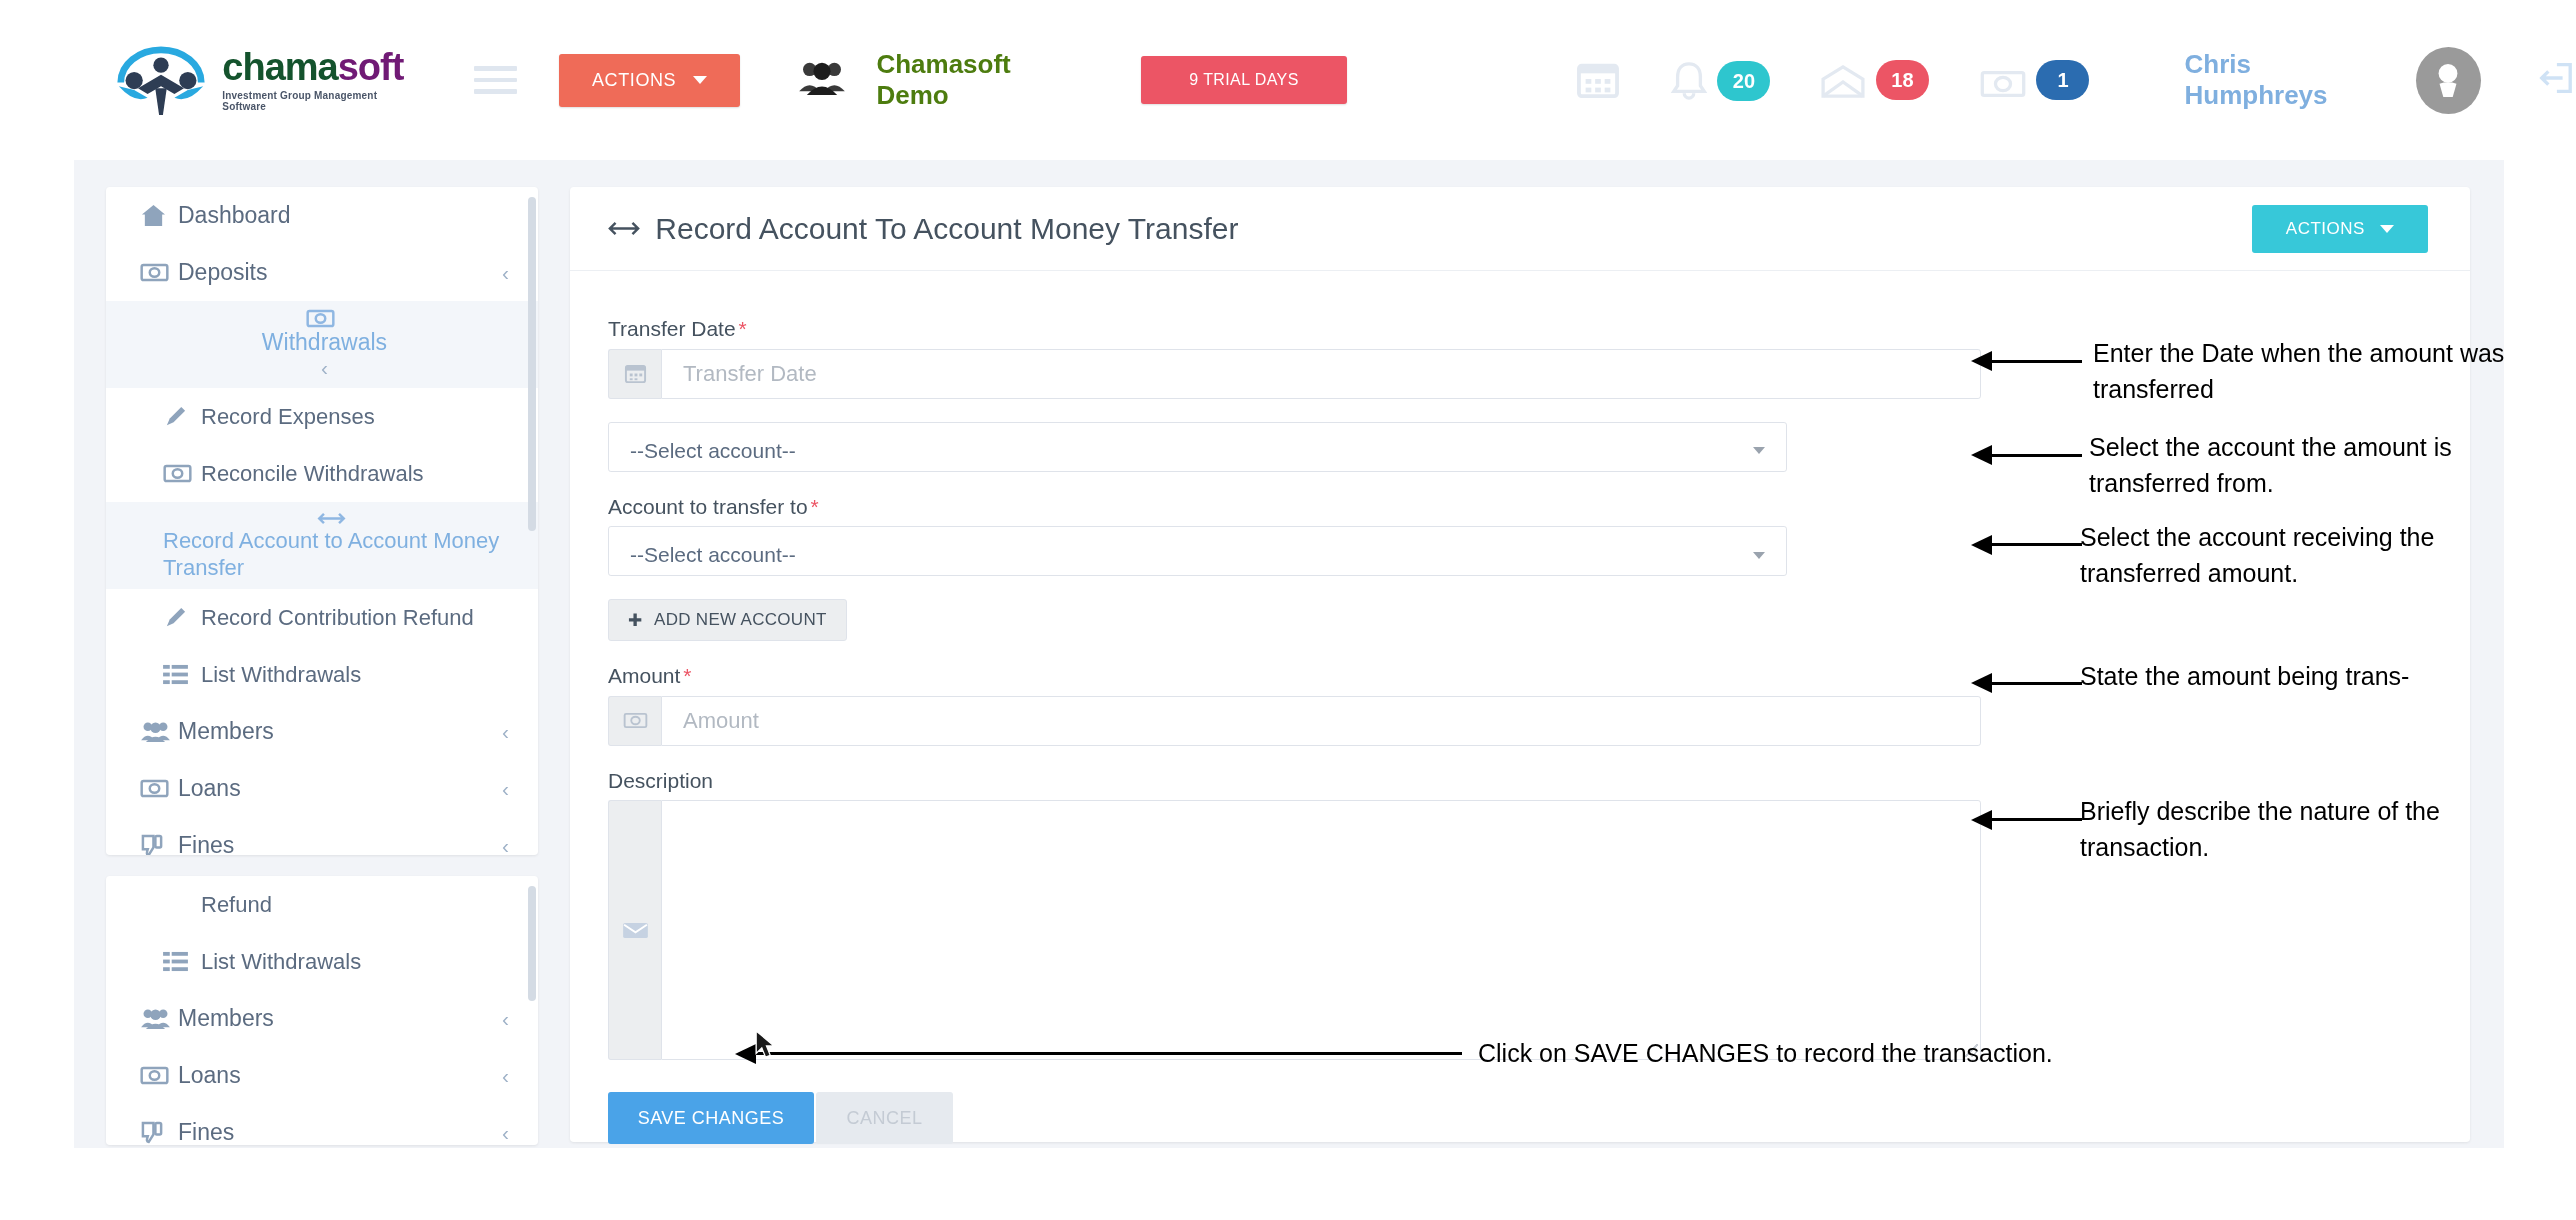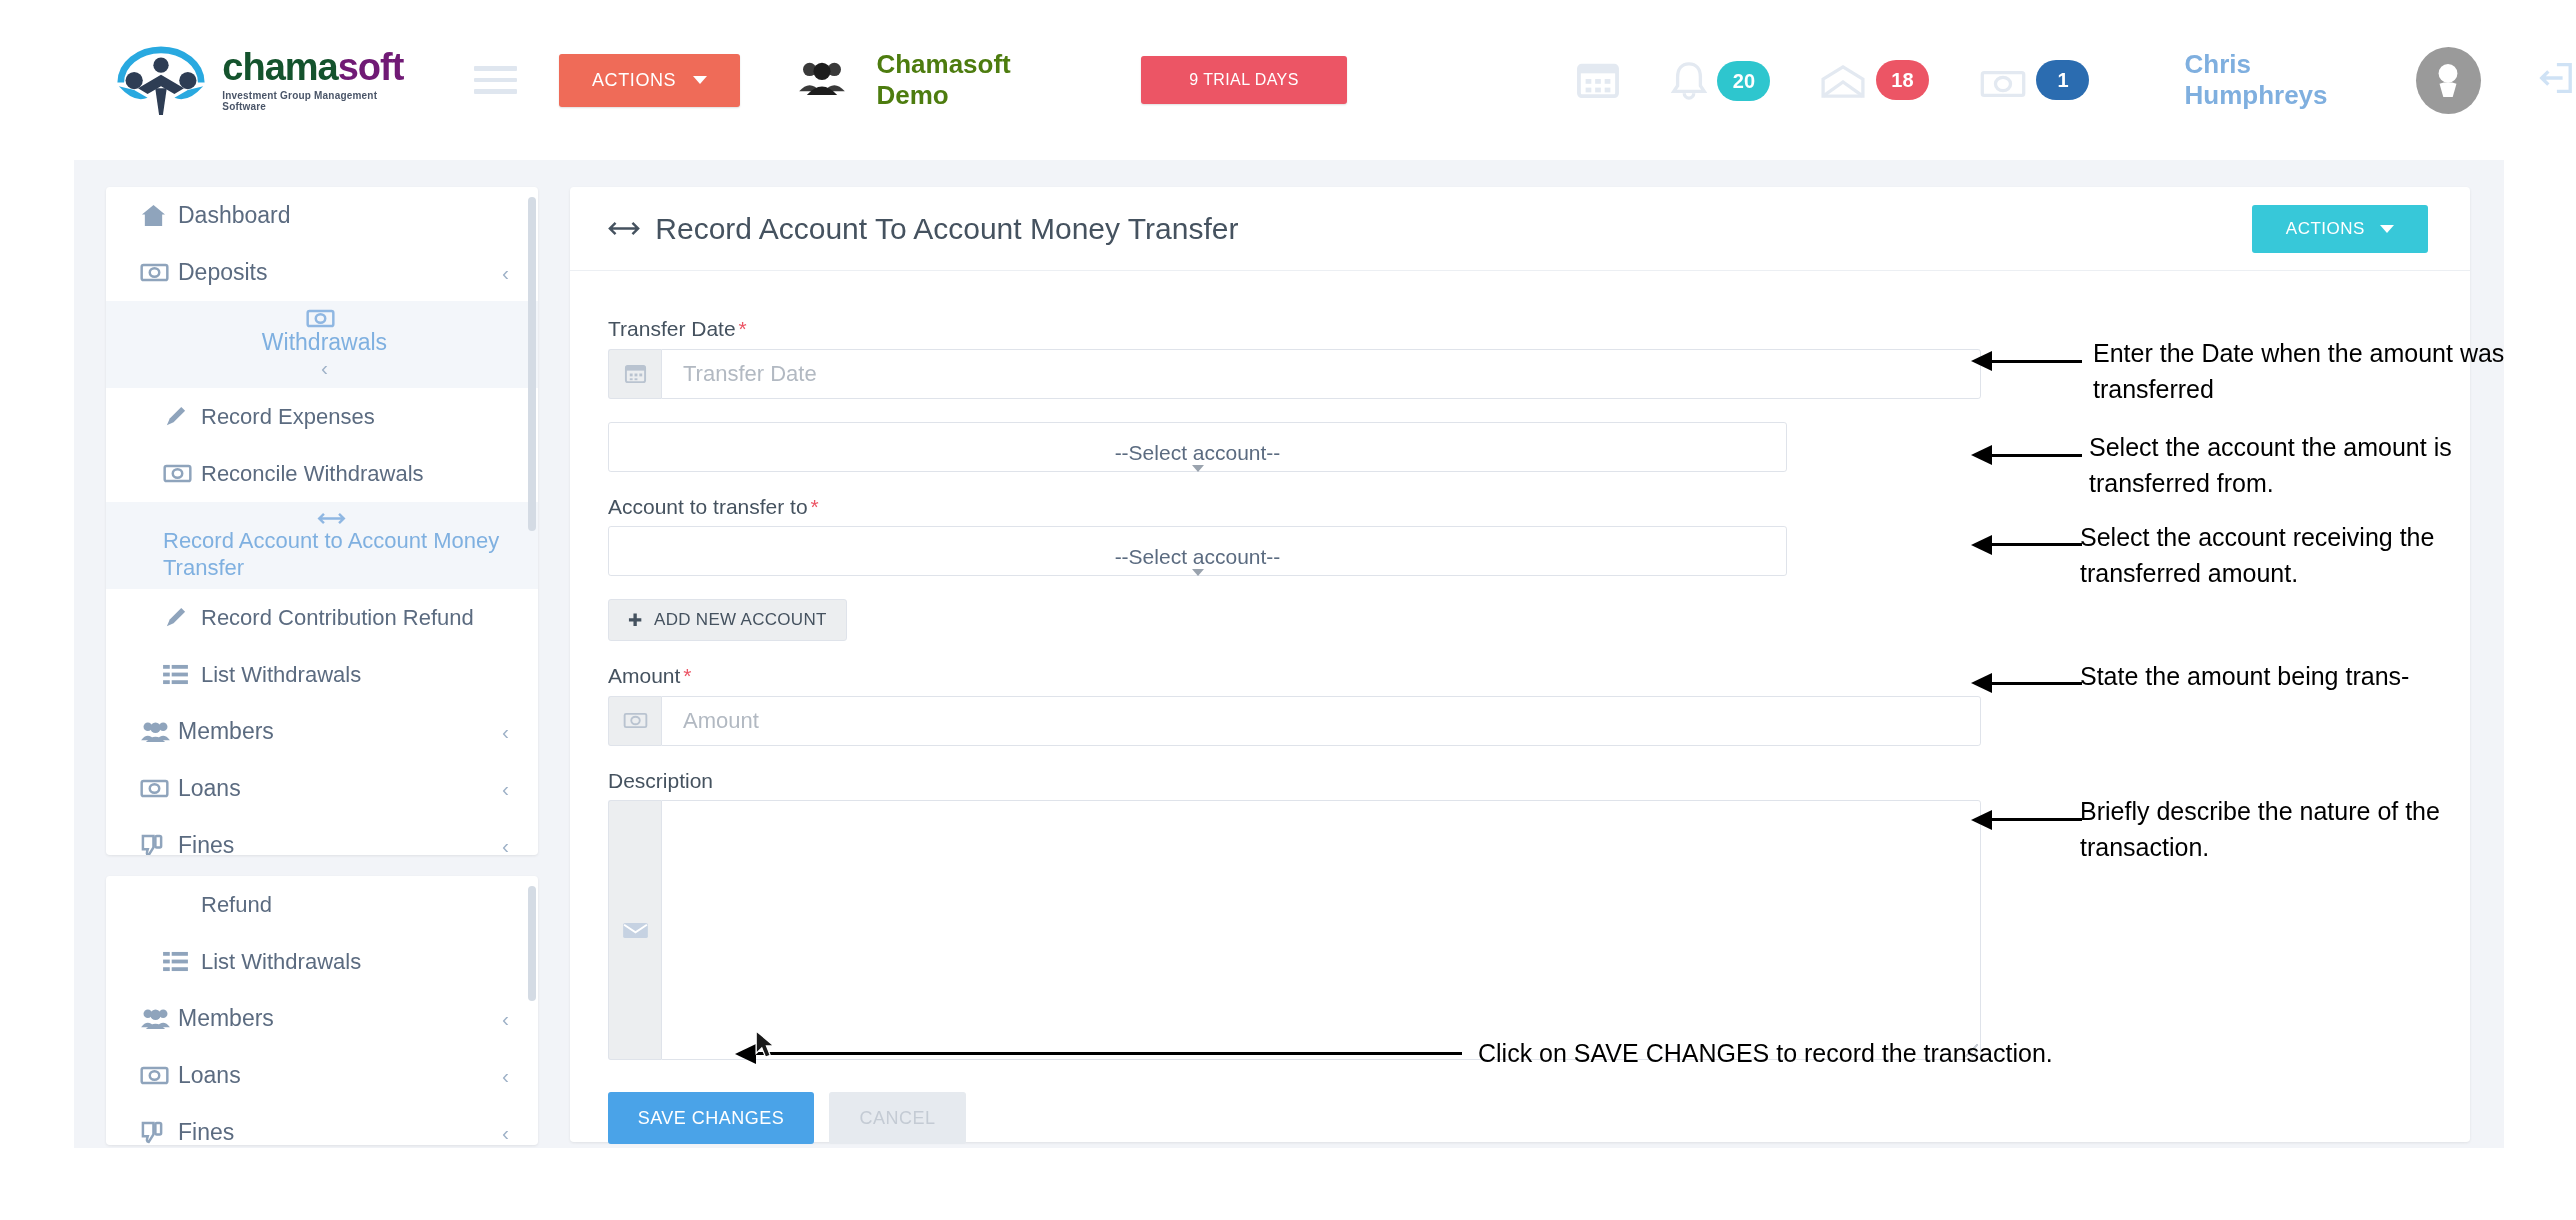--- a/index.html
+++ b/index.html
@@ -120,21 +120,21 @@
     width: 53px; background: #eceef0; border: 1px solid #dfe3ea; border-right: none;
     border-radius: 2.9px 0 0 2.9px; display: flex; align-items: center; justify-content: center;
   }
   .ig-field {
     flex: 1; border: 1px solid #dfe3ea; border-radius: 0 2.9px 2.9px 0; background: #fff;
     display: flex; align-items: center; padding-left: 21px; font-size: 22px; color: #b2b9c2;
   }
   .select-box {
     width: 1179px; height: 50px; border: 1px solid #dfe3ea; border-radius: 2.9px;
     background: #fff; display: flex; align-items: center; justify-content: space-between;
-    padding: 18px 21px 0 21px; font-size: 21px; color: #5b6b80; margin-bottom: 23px; cursor: pointer; flex-direction: column;
+    padding: 8px 21px 0 21px; font-size: 21px; color: #5b6b80; margin-bottom: 23px; cursor: pointer;
   }
   .sel-caret { width: 0; height: 0; border-left: 6.7px solid transparent; border-right: 6.7px solid transparent; border-top: 7.6px solid #9aa3ae; }
 
   .btn-addacct {
     background: #eceef0; border: 1px solid #dfe3ea; border-radius: 2.9px;
     height: 42px; padding: 0 19px; font-size: 17px; color: #45525f; letter-spacing: 0.3px;
     display: inline-flex; align-items: center; gap: 11.5px; margin-bottom: 23px; cursor: pointer;
     font-family: "Liberation Sans", sans-serif;
   }
 
@@ -147,21 +147,21 @@
     flex: 1; border: 1px solid #dfe3ea; border-radius: 0 2.9px 2.9px 0; background: #fff;
     position: relative;
   }
   .ta-resize {
     position: absolute; right: 1.9px; bottom: 1.9px; width: 13.4px; height: 13.4px;
     background:
       linear-gradient(135deg, transparent 45%, #c8cdd4 45%, #c8cdd4 55%, transparent 55%),
       linear-gradient(135deg, transparent 70%, #c8cdd4 70%, #c8cdd4 80%, transparent 80%);
   }
 
-  .btn-row { display: flex; gap: 15px; }
+  .btn-row { display: flex; gap: 2px; }
   .btn-save {
     background: #4aa3e8; color: #fff; border: none; width: 206px; height: 52px;
     border-radius: 2.9px; font-size: 18px; letter-spacing: 0.5px; cursor: pointer;
     font-family: "Liberation Sans", sans-serif;
   }
   .btn-cancel {
     background: #e6eaef; color: #c4cbd4; border: none; width: 137px; height: 52px;
     border-radius: 2.9px; font-size: 18px; letter-spacing: 0.5px; cursor: pointer;
     font-family: "Liberation Sans", sans-serif;
   }

